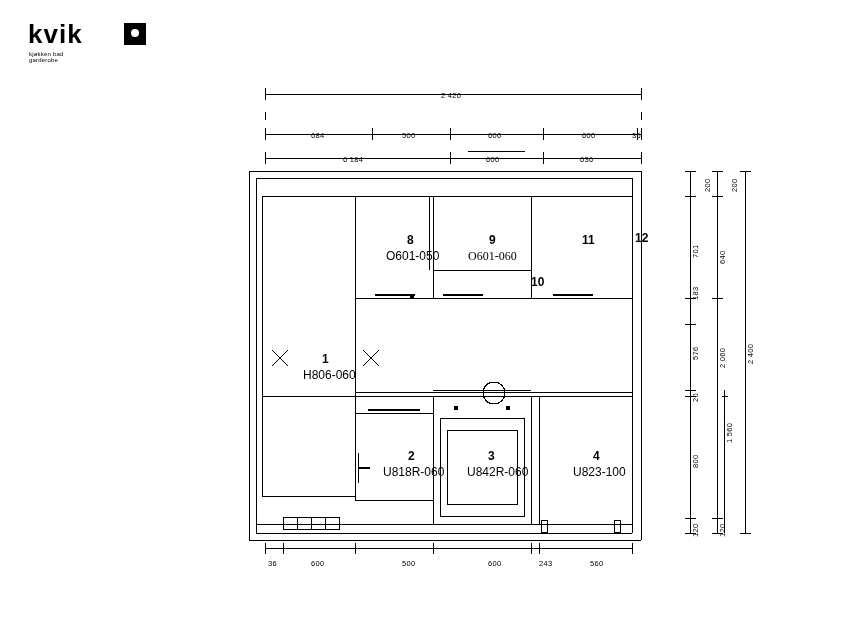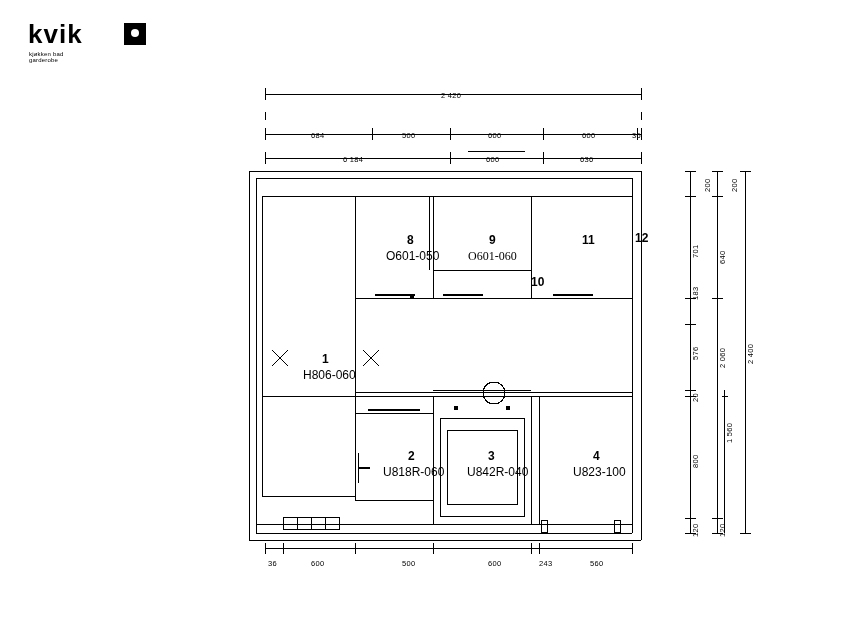--- a/index.html
+++ b/index.html
@@ -198,21 +198,21 @@
   <div class="dimv" style="left:747px;top:364px;">2 400</div>
   <div class="dimv" style="left:726px;top:443px;">1 560</div>
 
   <div class="num" style="left:322px;top:353px;">1</div>
   <div class="code" style="left:303px;top:371px;">H806-060</div>
 
   <div class="num" style="left:408px;top:450px;">2</div>
   <div class="code" style="left:383px;top:468px;">U818R-060</div>
 
   <div class="num" style="left:488px;top:450px;">3</div>
-  <div class="code" style="left:467px;top:468px;">U842R-040</div>
+  <div class="code" style="left:467px;top:468px;">U842R-060</div>
 
   <div class="num" style="left:593px;top:450px;">4</div>
   <div class="code" style="left:573px;top:468px;">U823-100</div>
 
   <div class="num" style="left:407px;top:234px;">8</div>
   <div class="code" style="left:386px;top:252px;">O601-050</div>
 
   <div class="num" style="left:489px;top:234px;">9</div>
   <div class="code" style="left:468px;top:252px;font-family:Liberation Serif, serif;">O601-060</div>
 

